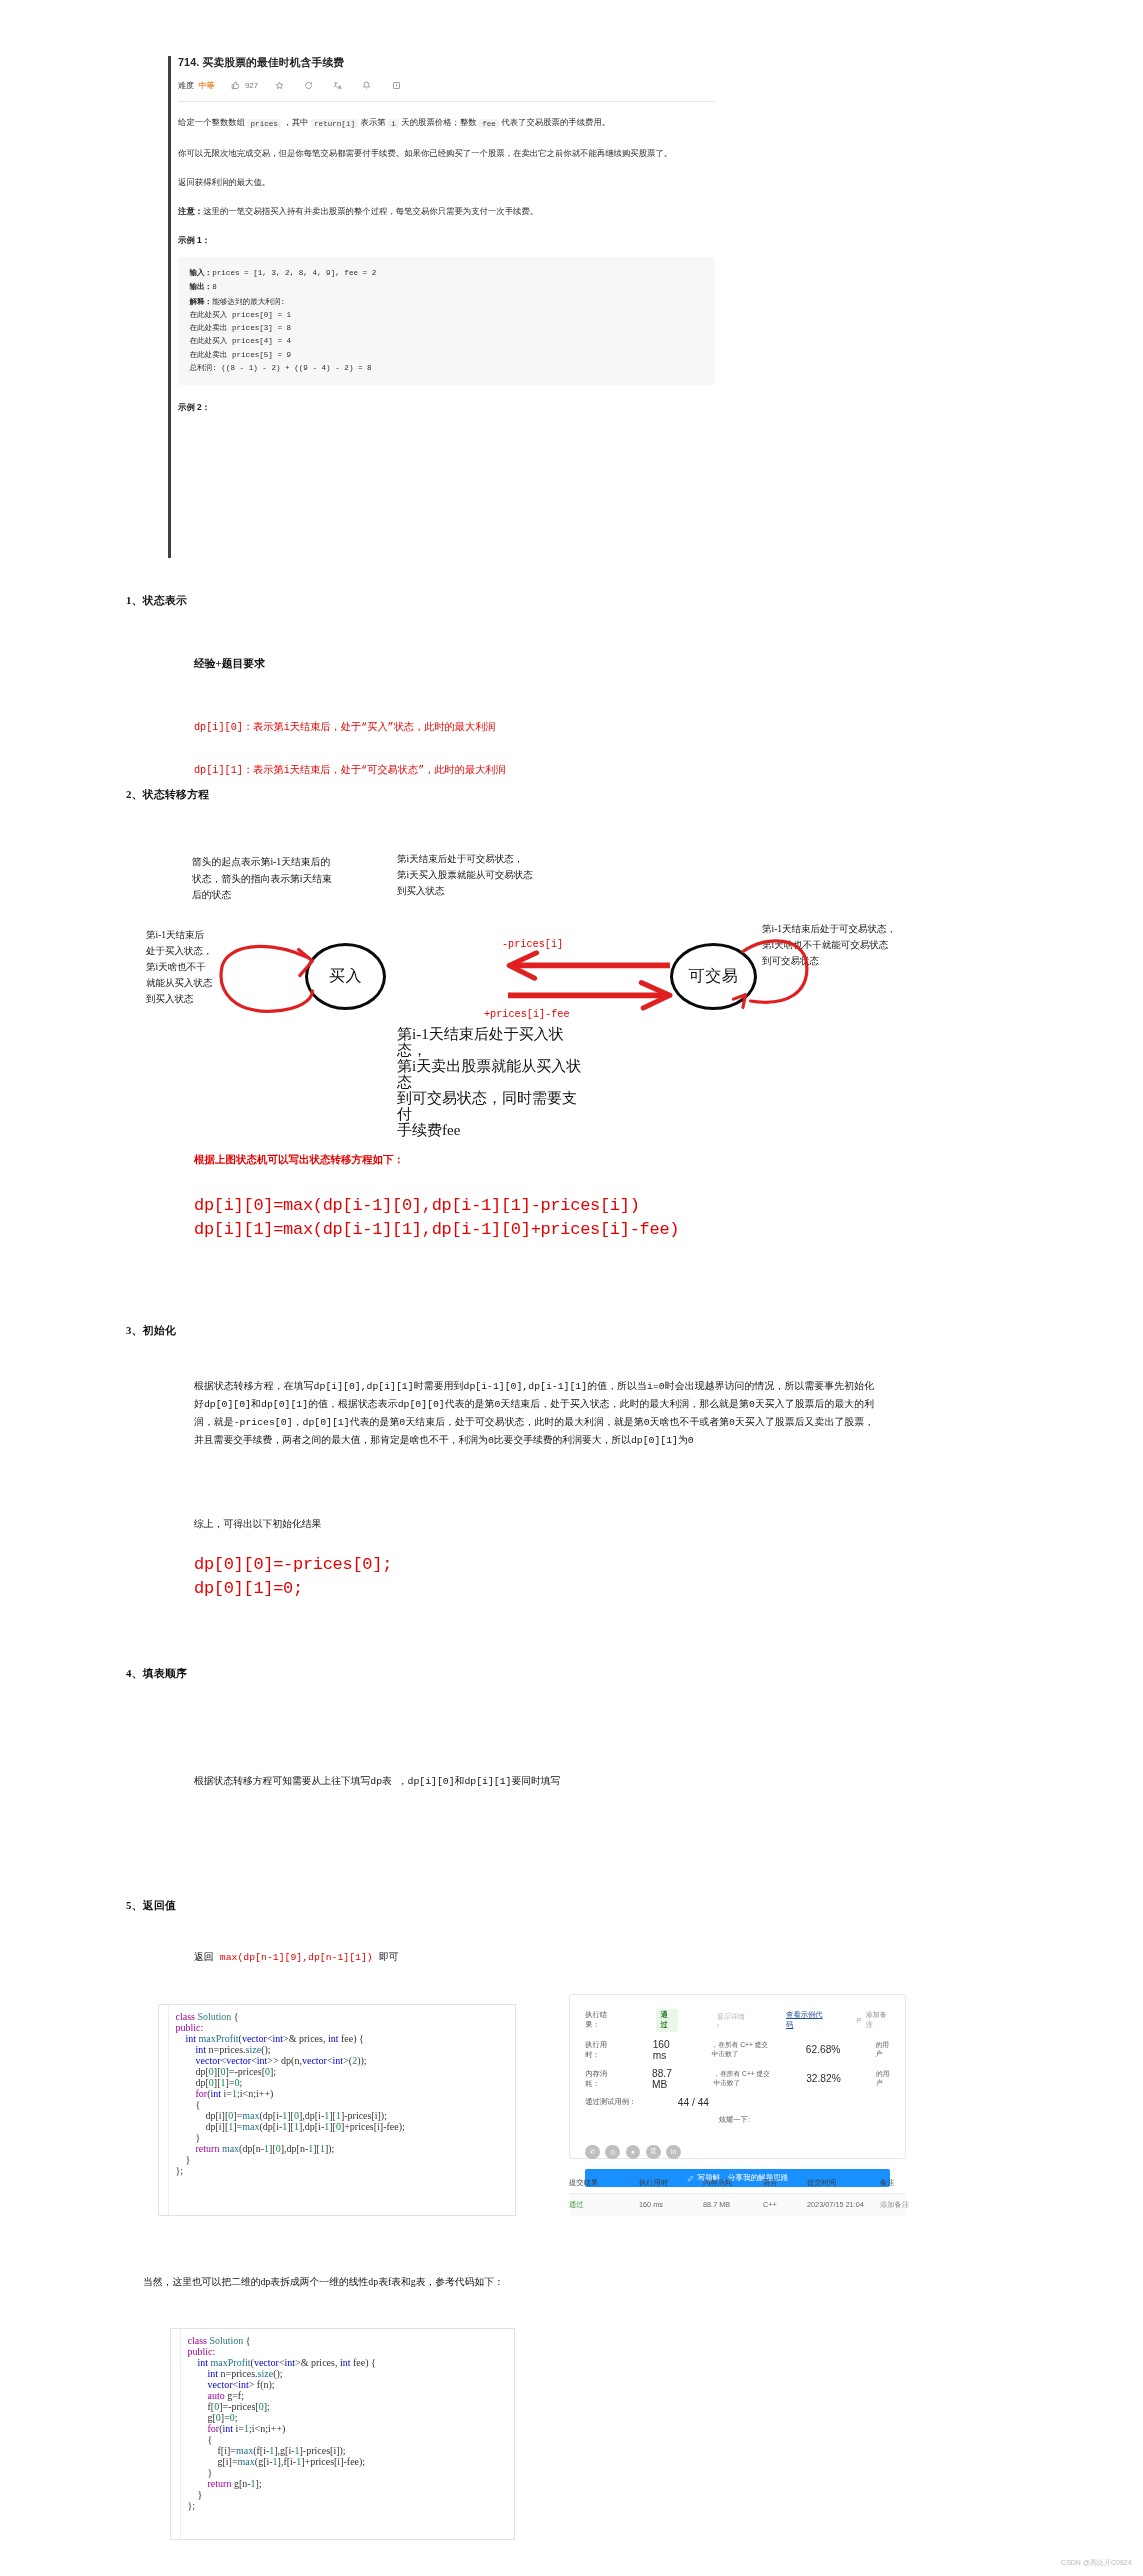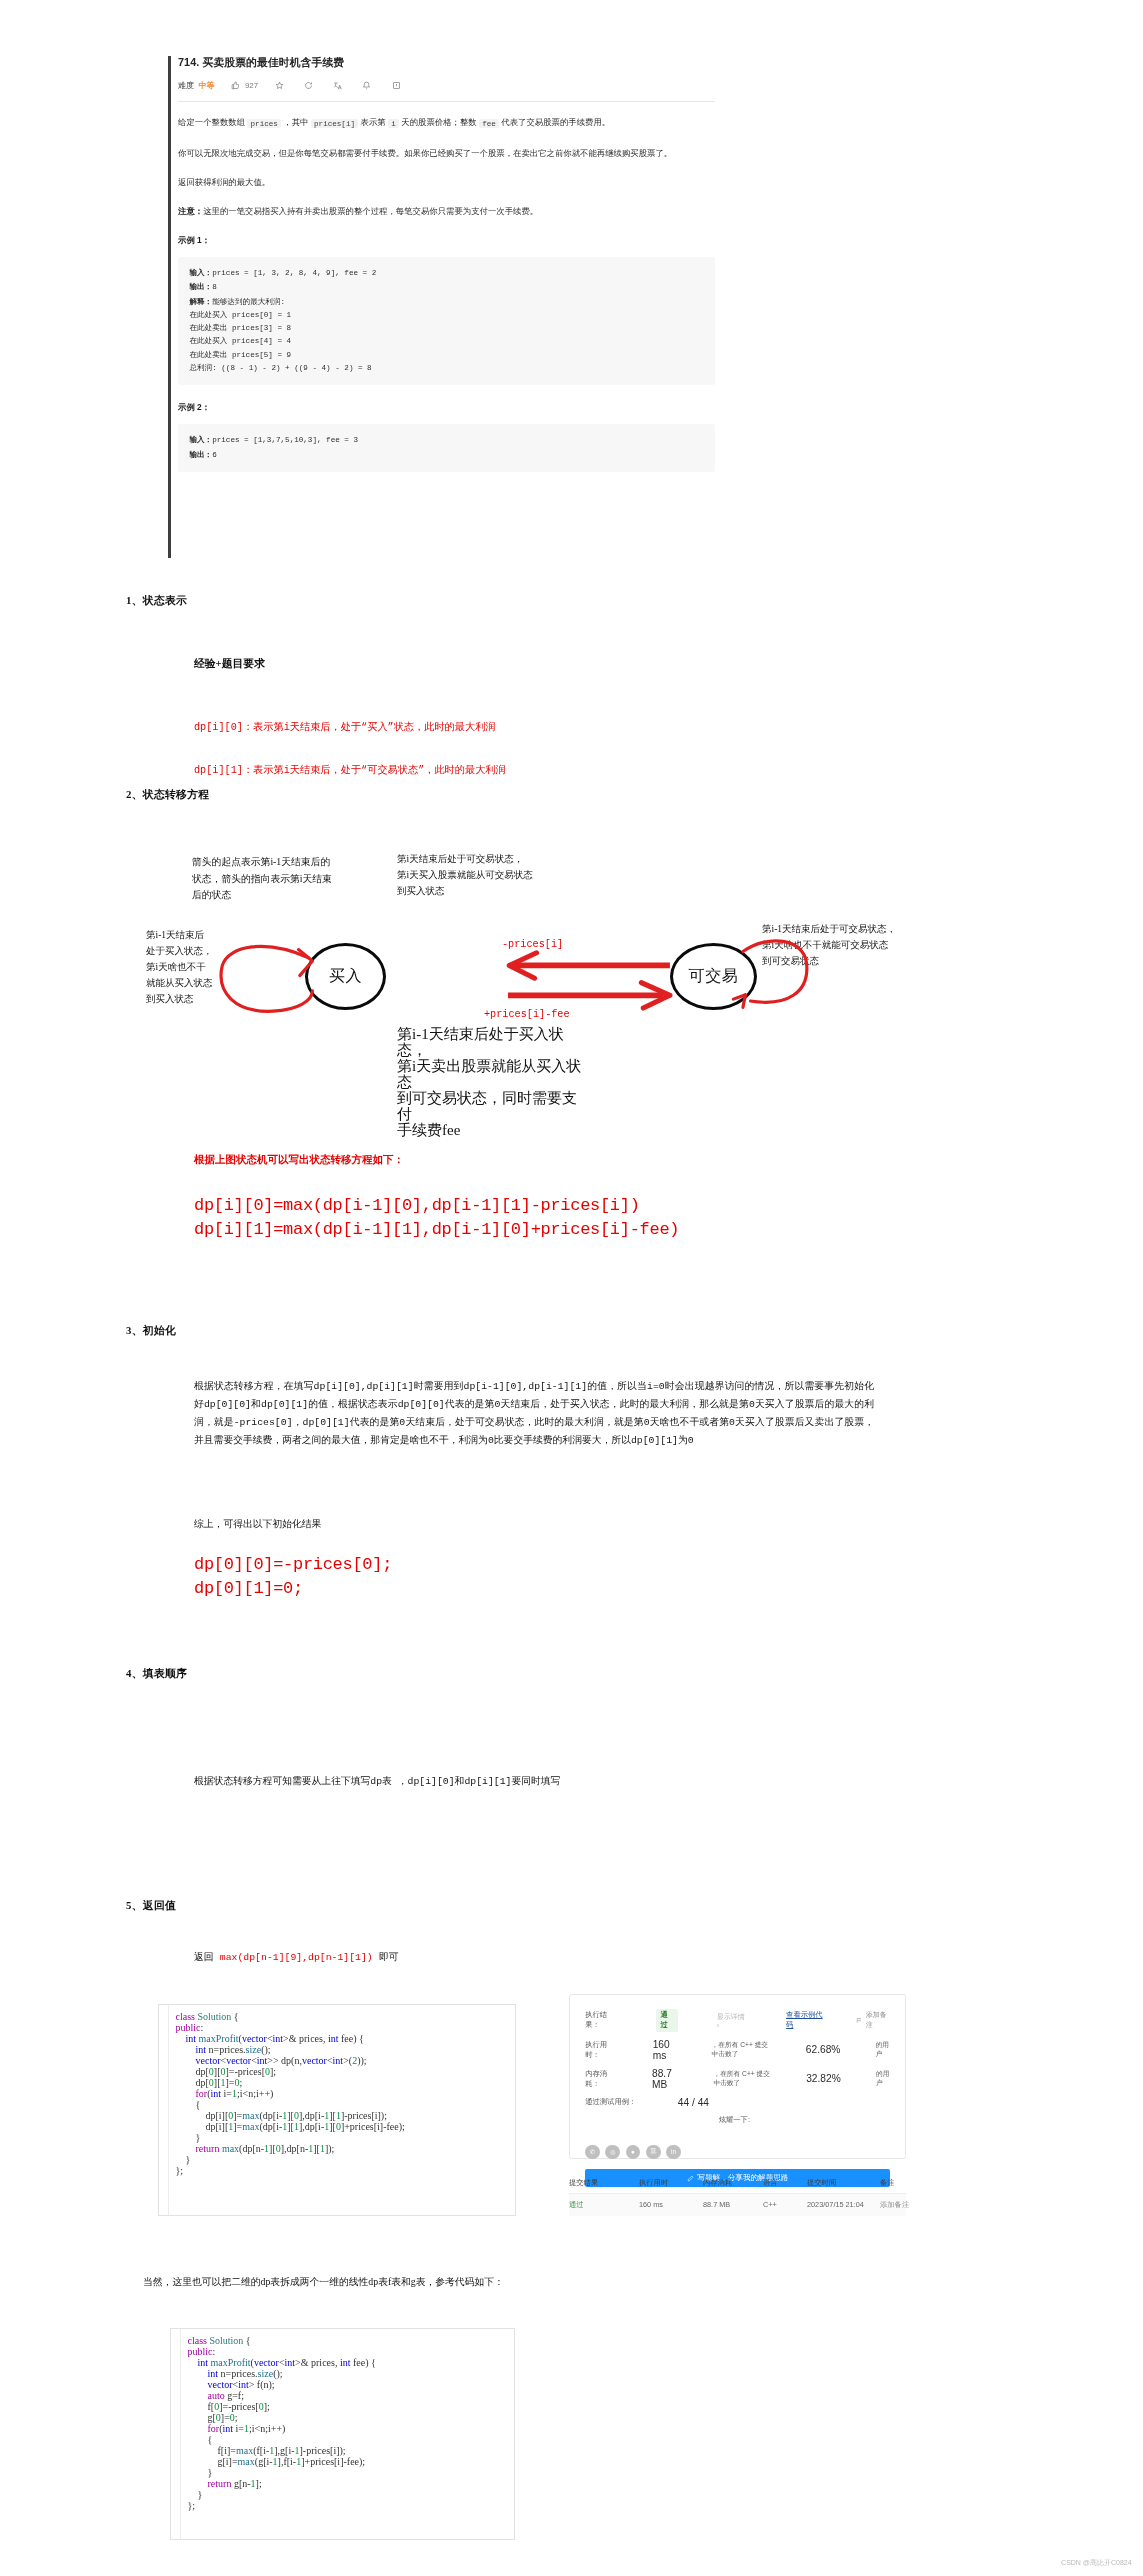--- a/index.html
+++ b/index.html
@@ -126,38 +126,36 @@
         <svg width="9" height="9" viewBox="0 0 24 24" fill="none" stroke="#6b6b6b" stroke-width="1.7">
             <rect x="4" y="4" width="16" height="16" rx="1.5"></rect>
             <path d="M12 8v5M12 15.6v.6"></path>
           </svg>
       </span>
     </div>
 
     <div class="lc-rule"></div>
 
     <div class="lc-body">
-      <p>给定一个整数数组 <code>prices</code> ，其中 <code>prices[i]</code> 表示第 <code>i</code> 天的股票价格；整数 <code>fee</code> 代表了交易股票的手续费用。</p>
+      <p>给定一个整数数组 <code>prices</code> ，其中 <code>return[i]</code> 表示第 <code>i</code> 天的股票价格；整数 <code>fee</code> 代表了交易股票的手续费用。</p>
       <p>你可以无限次地完成交易，但是你每笔交易都需要付手续费。如果你已经购买了一个股票，在卖出它之前你就不能再继续购买股票了。</p>
       <p>返回获得利润的最大值。</p>
       <p><b>注意：</b>这里的一笔交易指买入持有并卖出股票的整个过程，每笔交易你只需要为支付一次手续费。</p>
 
       <div class="ex-head">示例 1：</div>
       <div class="ex-block"><span class="k">输入：</span>prices = [1, 3, 2, 8, 4, 9], fee = 2
 <span class="k">输出：</span>8
 <span class="k">解释：</span>能够达到的最大利润:
 在此处买入 prices[0] = 1
 在此处卖出 prices[3] = 8
 在此处买入 prices[4] = 4
 在此处卖出 prices[5] = 9
 总利润: ((8 - 1) - 2) + ((9 - 4) - 2) = 8</div>
 
       <div class="ex-head">示例 2：</div>
-      <div class="ex-block"><span class="k">输入：</span>prices = [1,3,7,5,10,3], fee = 3
-<span class="k">输出：</span>6</div>
     </div>
   </div>
 
   <div class="sec-h" style="left:126px;top:594px;">1、状态表示</div>
   <div class="txt" style="left:194px;top:654px;font-weight:700;">经验+题目要求</div>
   <div class="txt red mono" style="left:194px;top:718px;font-size:10.2px;">dp[i][0]：表示第i天结束后，处于“买入”状态，此时的最大利润</div>
   <div class="txt red mono" style="left:194px;top:761px;font-size:10.2px;">dp[i][1]：表示第i天结束后，处于“可交易状态”，此时的最大利润</div>
 
   <div class="sec-h" style="left:126px;top:788px;">2、状态转移方程</div>
 

